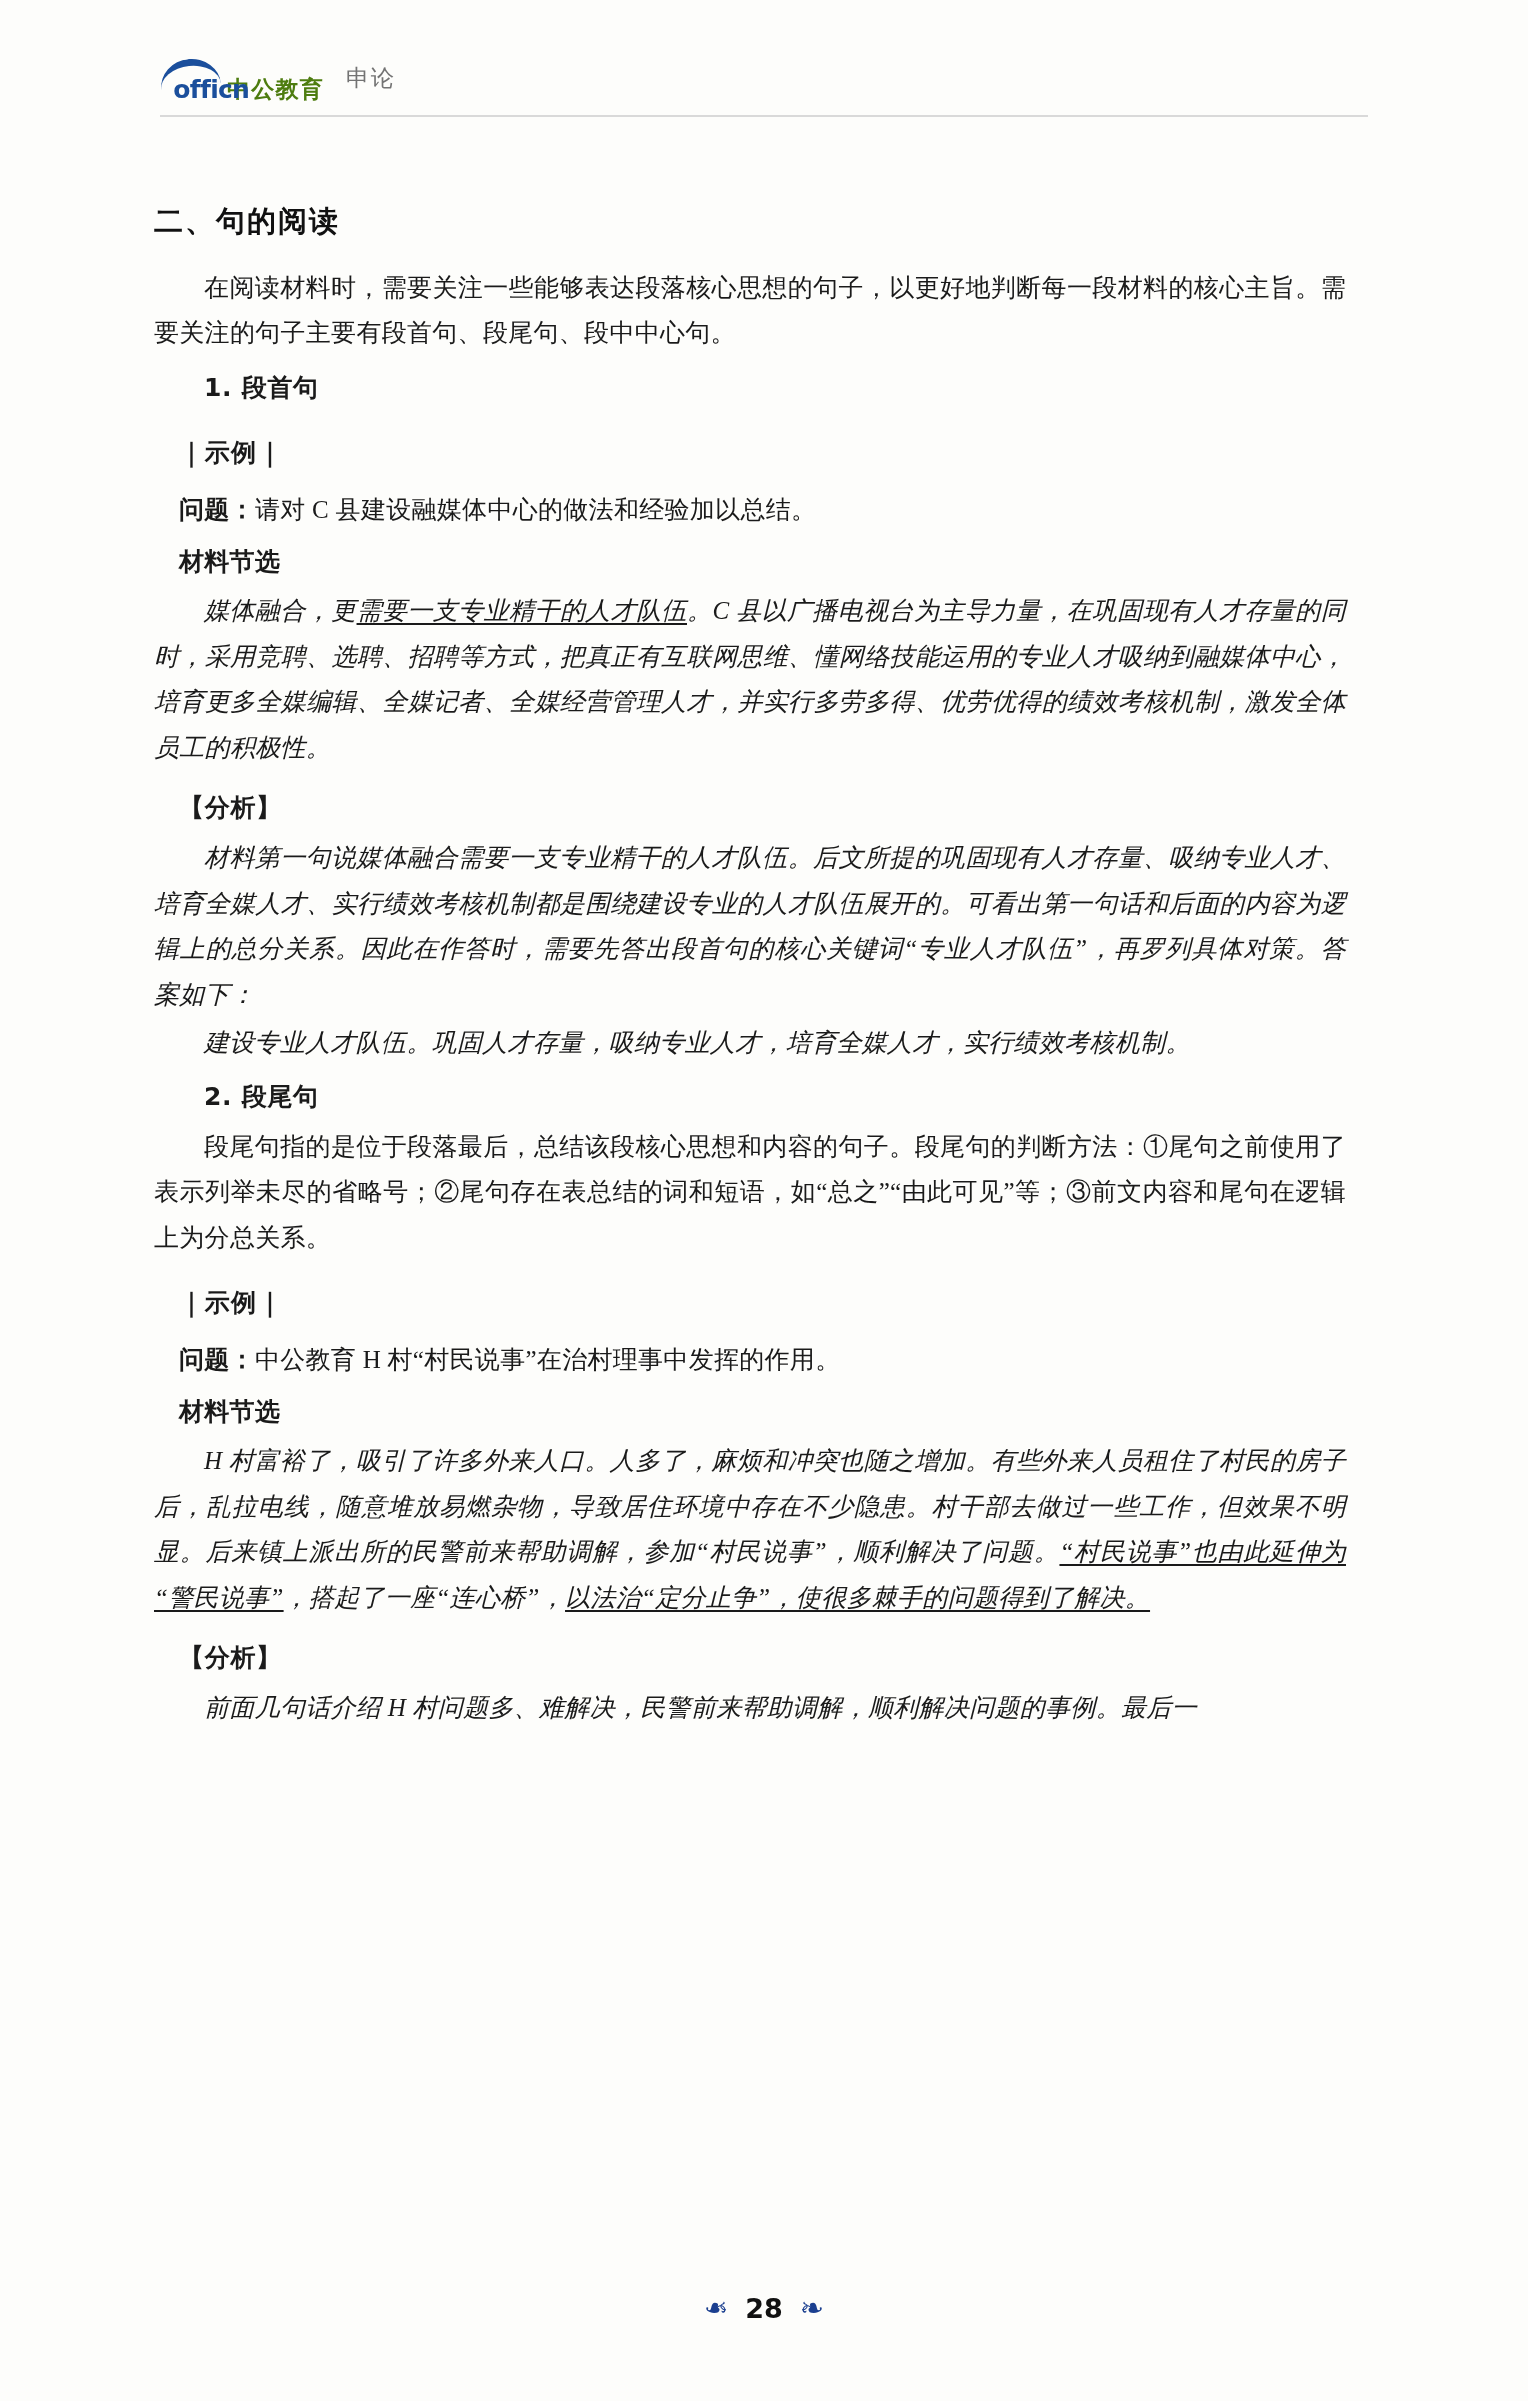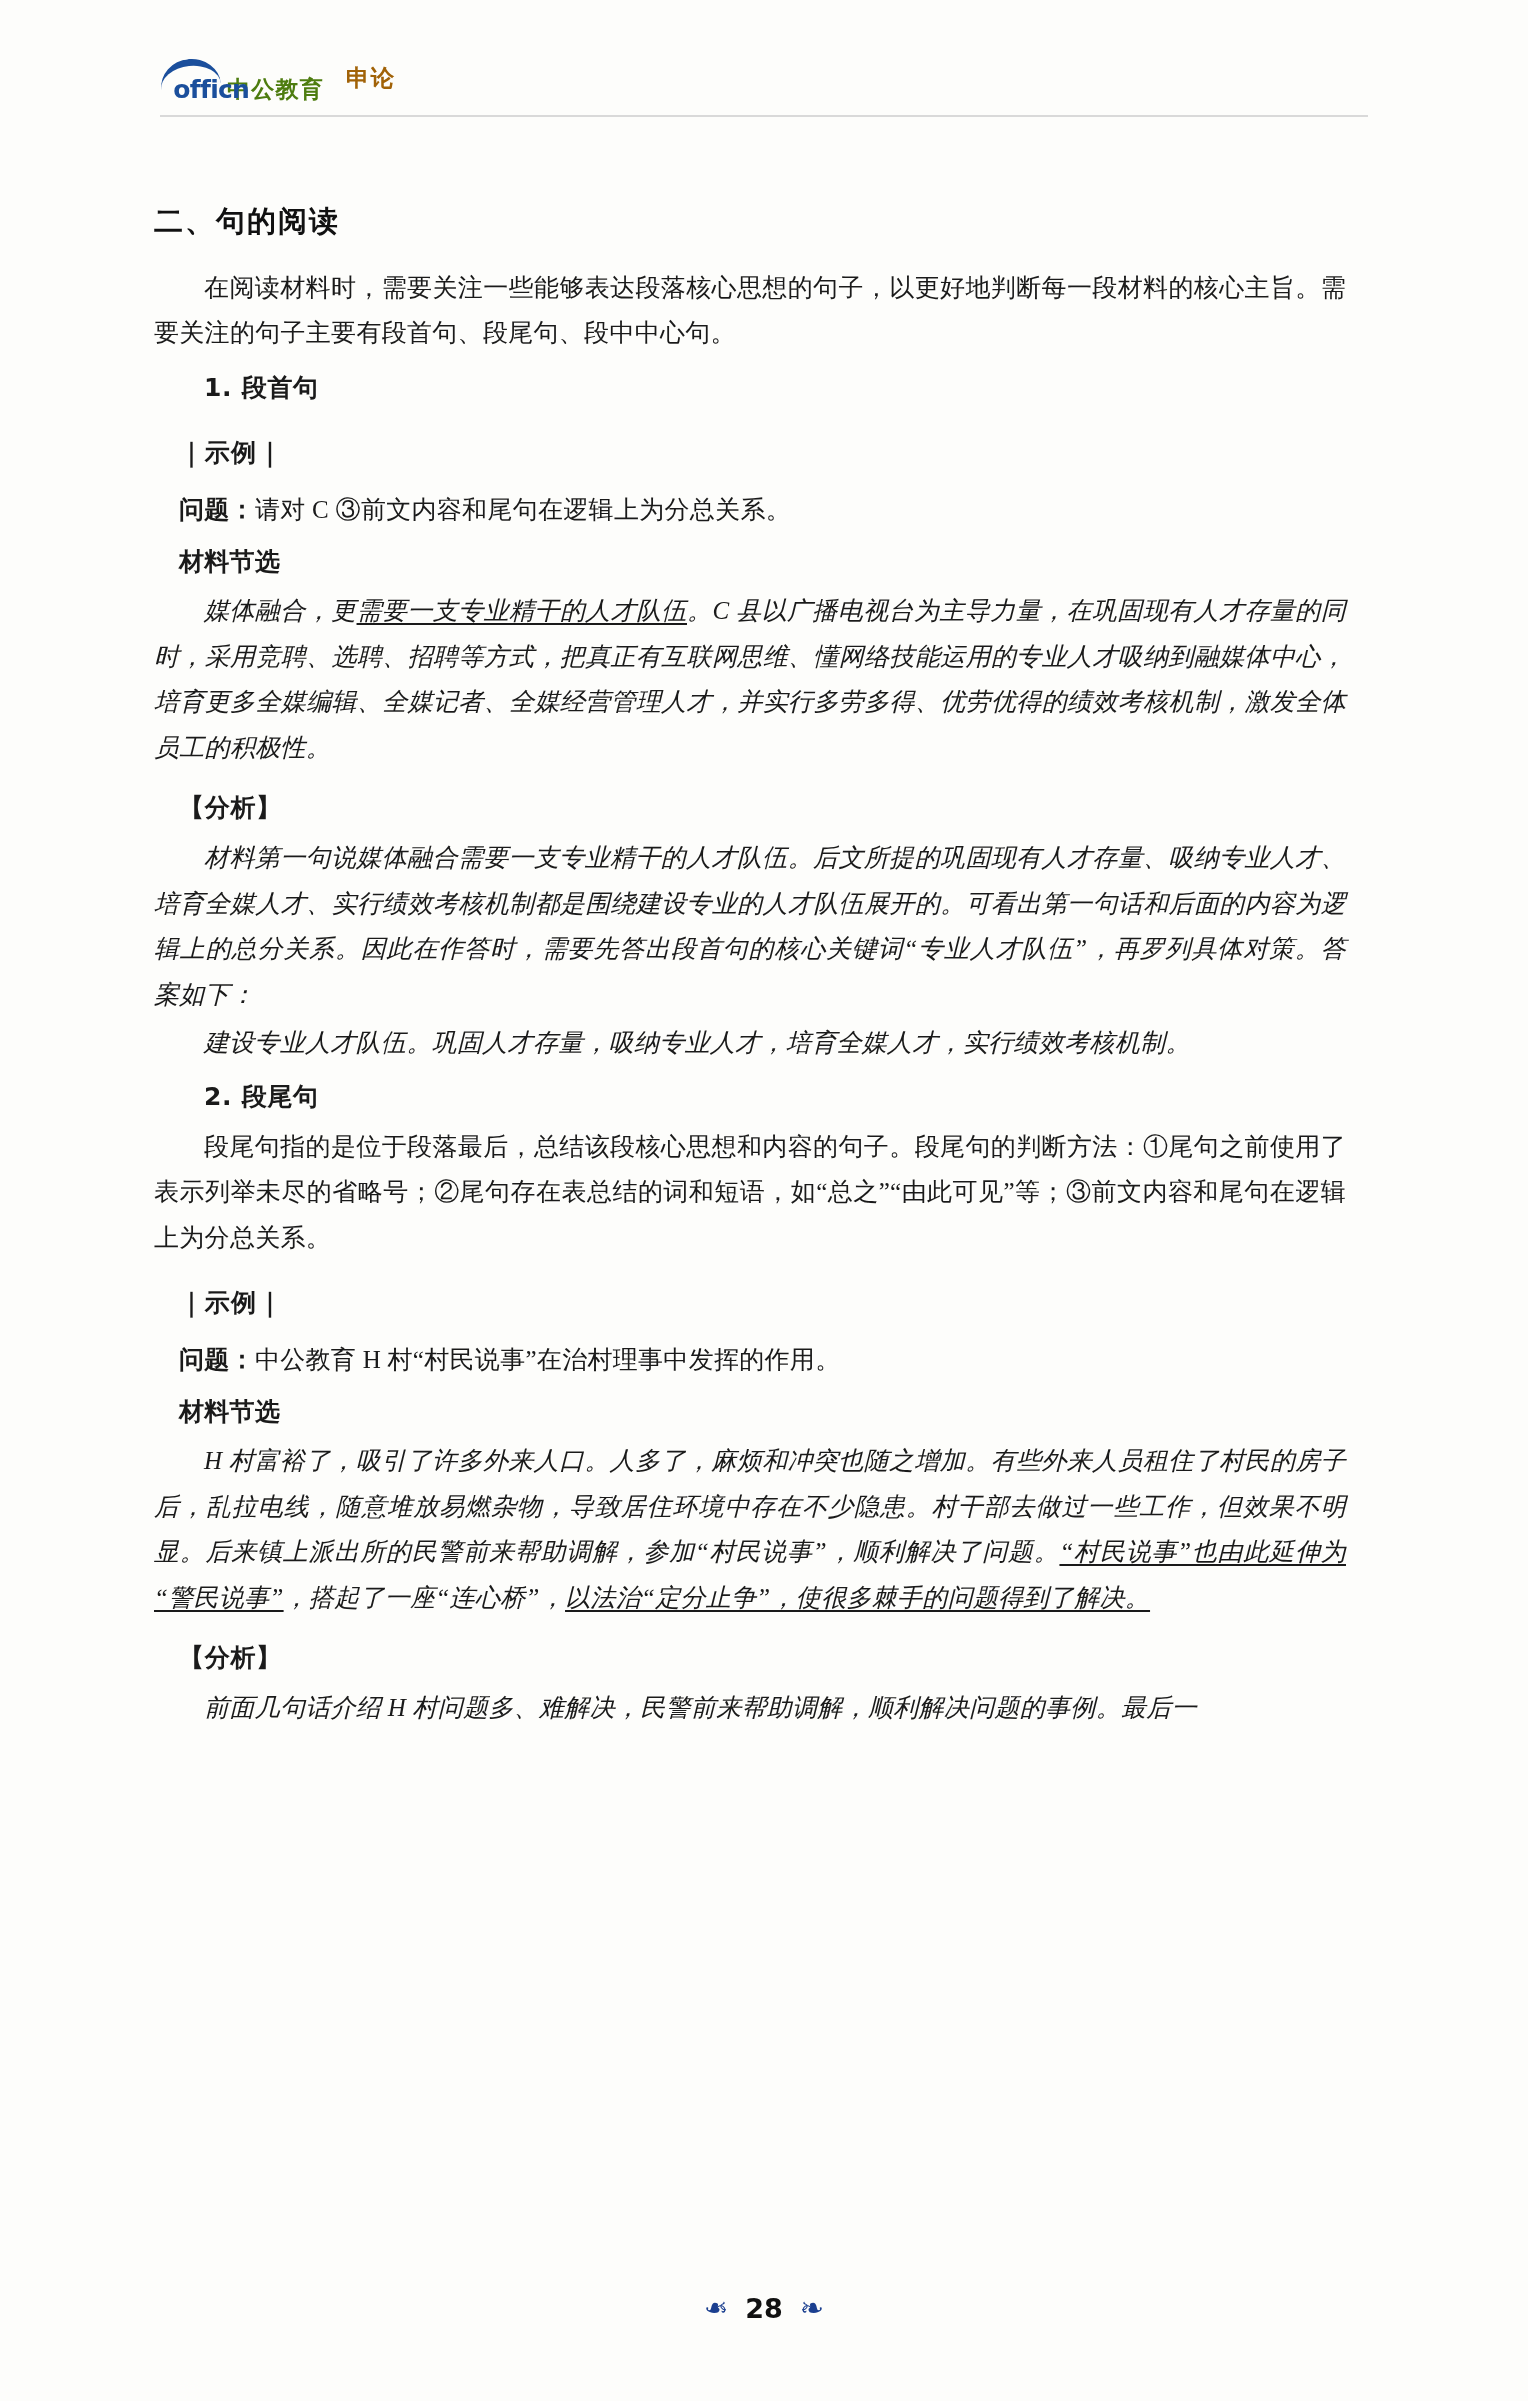--- a/index.html
+++ b/index.html
@@ -65,23 +65,23 @@
     font-family: "DejaVu Sans", "Liberation Sans", sans-serif;
     font-weight: 700;
     font-size: 23px;
     color: #4d7c0f;
     letter-spacing: 1.3px;
     line-height: 1;
     padding-bottom: 2.6px;
   }
   .header-sub {
     font-family: "DejaVu Sans", "Liberation Sans", sans-serif;
-    font-weight: 700;
+    font-weight: 400;
     font-size: 23.4px;
-    color: #a16207;
+    color: #737373;
     letter-spacing: 1.3px;
     padding-bottom: 3.9px;
   }
   .header-rule {
     position: absolute;
     top: 115px;
     left: 160px;
     width: 1208px;
     height: 2px;
     background: #d9d9d9;
@@ -204,21 +204,21 @@
 
     <h2 class="sec-title">二、句的阅读</h2>
 
     <p class="indent">在阅读材料时，需要关注一些能够表达段落核心思想的句子，以更好地判断每一段材料的核心主旨。需要关注的句子主要有段首句、段尾句、段中中心句。</p>
 
     <p class="sub-head">1. 段首句</p>
 
     <p class="example-label">｜示例｜</p>
 
     <p class="q-line">
-      <span class="bold-lead">问题：</span><span>请对 C ③前文内容和尾句在逻辑上为分总关系。</span>
+      <span class="bold-lead">问题：</span><span>请对 C 县建设融媒体中心的做法和经验加以总结。</span>
     </p>
 
     <p class="mat-head">材料节选</p>
 
     <p class="indent kaiti"><span>媒体融合，更</span><span class="u">需要一支专业精干的人才队伍</span><span>。C 县以广播电视台为主导力量，在巩固现有人才存量的同时，采用竞聘、选聘、招聘等方式，把真正有互联网思维、懂网络技能运用的专业人才吸纳到融媒体中心，培育更多全媒编辑、全媒记者、全媒经营管理人才，并实行多劳多得、优劳优得的绩效考核机制，激发全体员工的积极性。</span></p>
 
     <p class="analysis-head">【分析】</p>
     <p class="indent kaiti">材料第一句说媒体融合需要一支专业精干的人才队伍。后文所提的巩固现有人才存量、吸纳专业人才、培育全媒人才、实行绩效考核机制都是围绕建设专业的人才队伍展开的。可看出第一句话和后面的内容为逻辑上的总分关系。因此在作答时，需要先答出段首句的核心关键词“专业人才队伍”，再罗列具体对策。答案如下：</p>
     <p class="indent kaiti">建设专业人才队伍。巩固人才存量，吸纳专业人才，培育全媒人才，实行绩效考核机制。</p>
 

